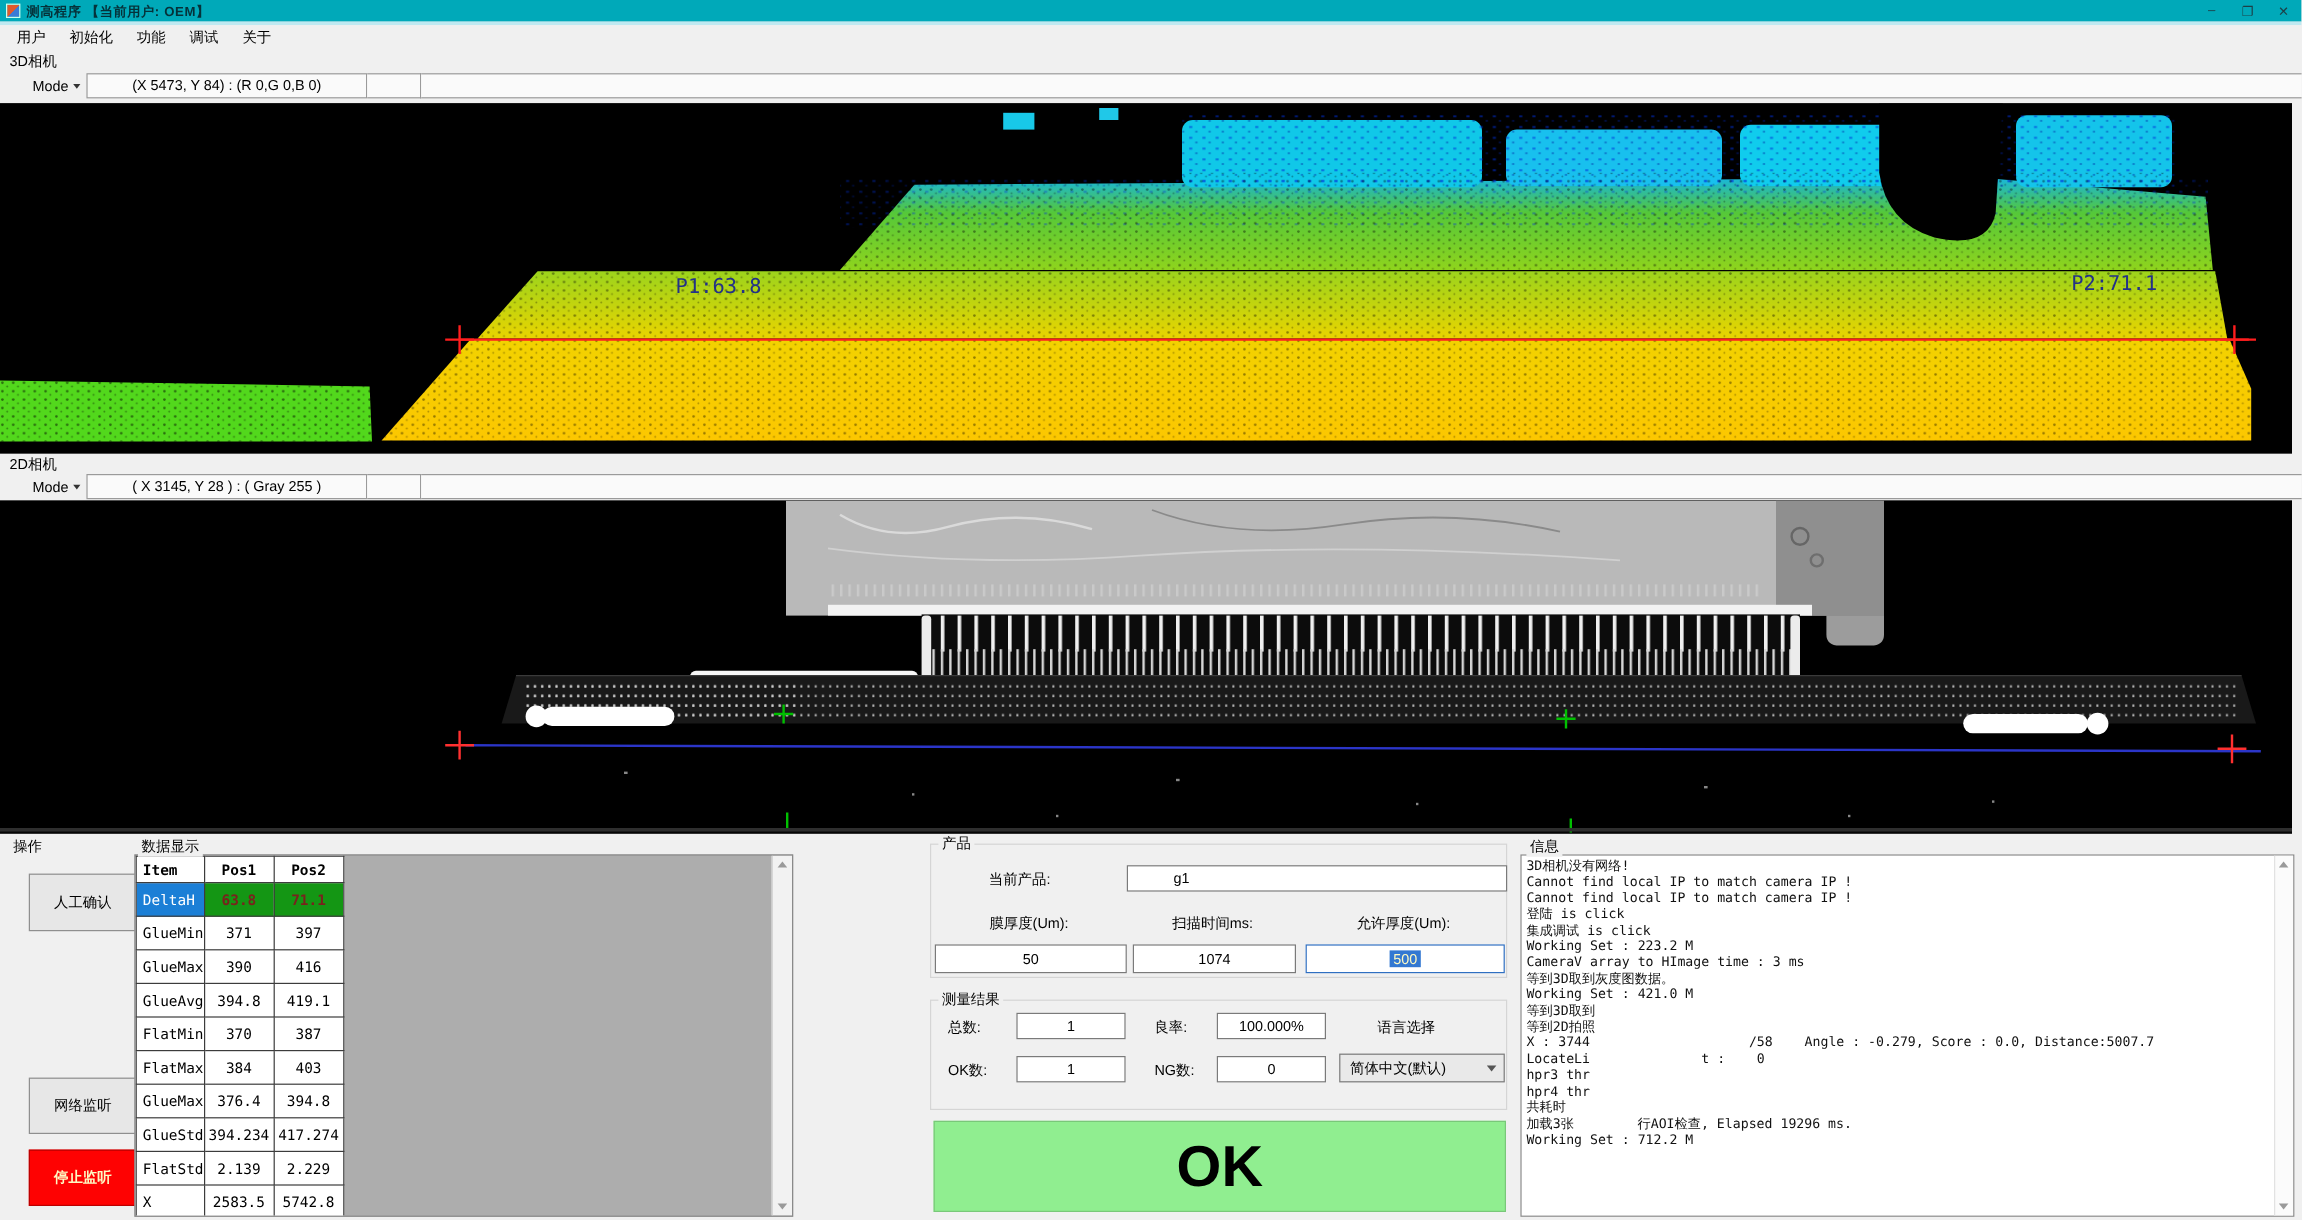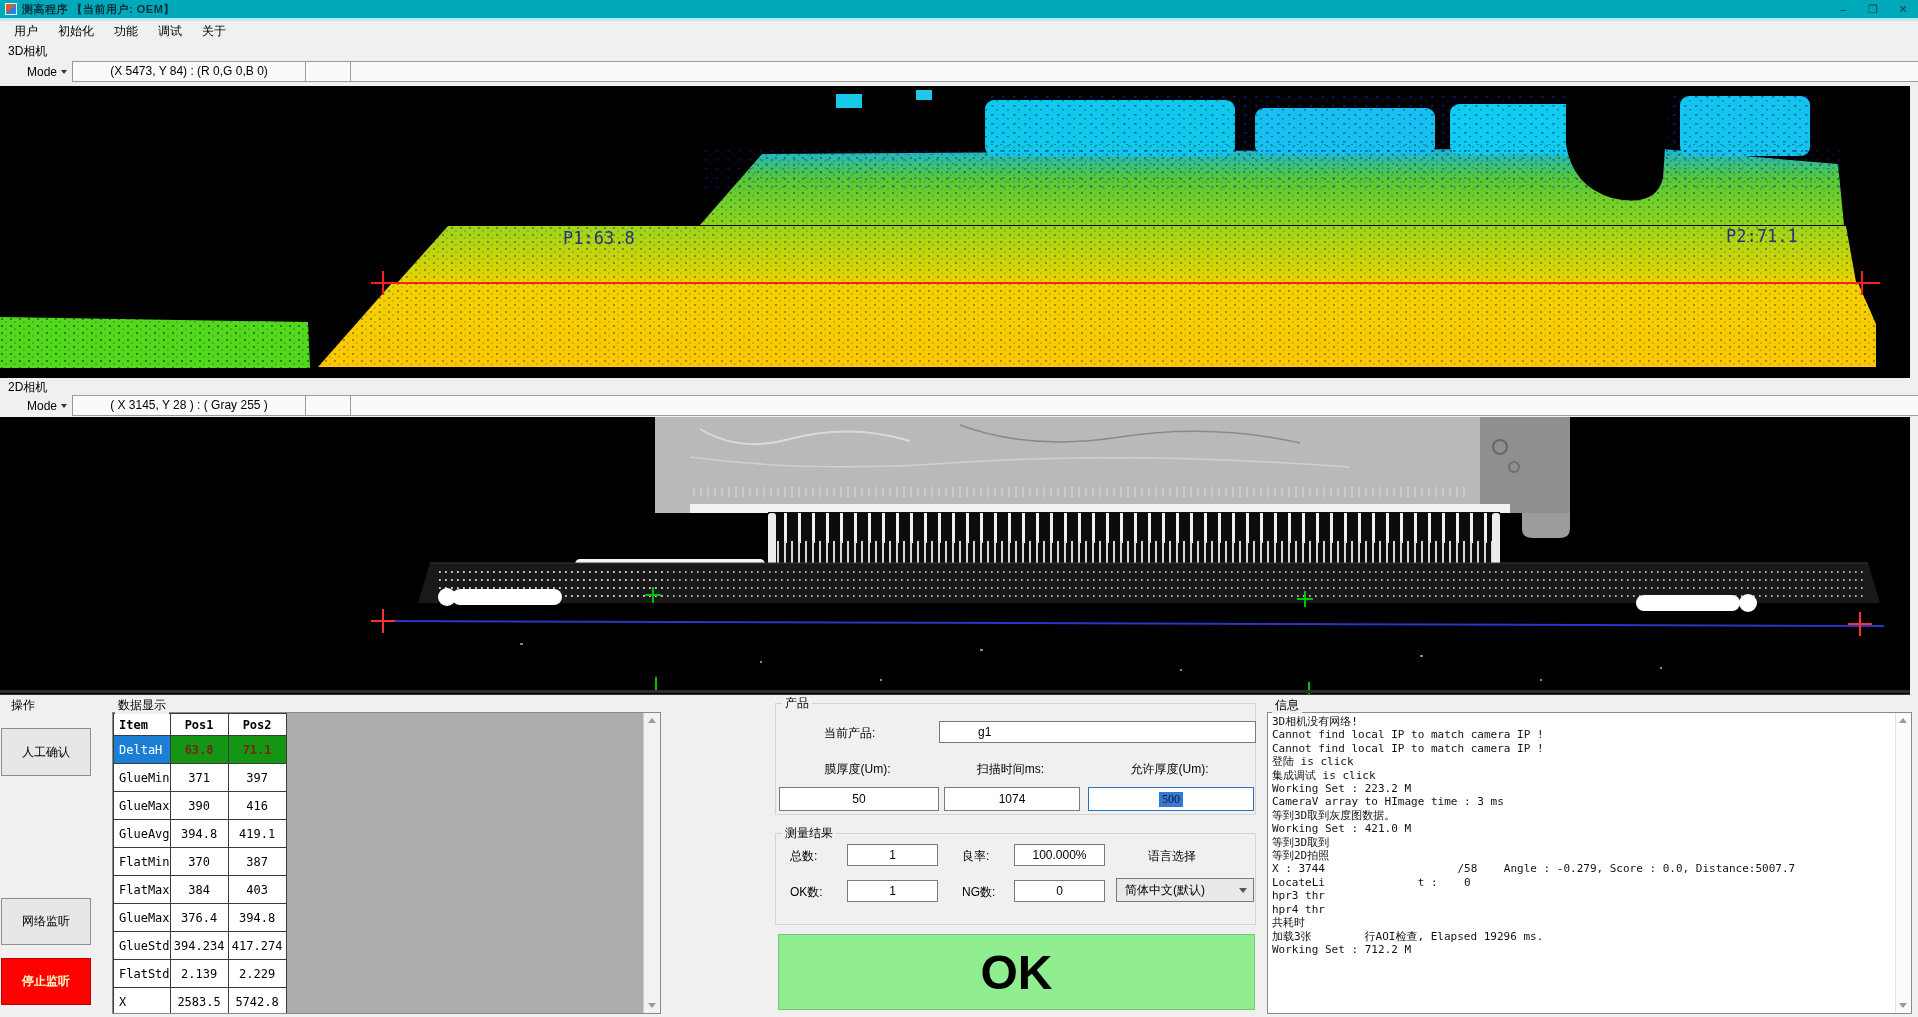--- a/index.html
+++ b/index.html
@@ -40,21 +40,21 @@
   .imgview{position:absolute;left:0;width:1910px;background:#000;overflow:hidden;}
   .img3d{top:86px;height:292px;}
   .img2d{top:417px;height:277px;border-bottom:1px solid #333;}
 
   
   .bottom{position:absolute;left:0;top:695px;width:1918px;height:322px;background:#f0f0f0;}
   .group-label{position:absolute;font-size:12px;background:#f0f0f0;padding:0 3px;z-index:5;}
   .groupbox{position:absolute;border:1px solid #d5d5d5;background:#f0f0f0;box-sizing:border-box;}
 
   
-  .op-btn{position:absolute;left:1px;width:90px;background:#e7e7e7;border:1px solid #8f8f8f;
+  .op-btn{position:absolute;left:24px;width:90px;background:#e7e7e7;border:1px solid #8f8f8f;
           display:flex;align-items:center;justify-content:center;font-size:12px;box-sizing:border-box;}
   .op-btn.red{background:#fe0202;color:#fef9c3;font-weight:bold;border-color:#b00;}
 
   
   .databox{left:112px;top:17px;width:549px;height:302px;background:#adadad;
            border:1px solid #8a8a8a;overflow:hidden;position:absolute;box-sizing:border-box;}
   .dtable{border-collapse:collapse;font-family:"DejaVu Sans Mono",monospace;font-size:12px;
           background:#fff;table-layout:fixed;}
   .dtable th,.dtable td{border:1px solid #3c3c3c;padding:0;}
   .dtable th{height:21px;font-weight:bold;background:#fff;}
@@ -69,21 +69,21 @@
              border-left:4px solid transparent;border-right:4px solid transparent;}
   .tri-up-s{top:5px;border-bottom:5px solid #9a9a9a;}
   .tri-dn-s{bottom:5px;border-top:5px solid #9a9a9a;}
 
   
   .flabel{position:absolute;font-size:12px;}
   .tinput{position:absolute;background:#fff;border:1px solid #7a7a7a;box-sizing:border-box;
           display:flex;align-items:center;justify-content:center;font-size:12px;}
   .tinput.left{justify-content:flex-start;padding-left:38px;}
   .tinput.focus{border:1px solid #2f6fc1;}
-  .sel{background:#3378d2;color:#0f172a;padding:0 3px;font-family:Liberation Serif, serif;}
+  .sel{background:#3378d2;color:#fef9c3;padding:0 3px;}
   .combo{position:absolute;background:#e9e9e9;border:1px solid #7a7a7a;box-sizing:border-box;
          display:flex;align-items:center;font-size:12px;padding-left:8px;}
   .combo-arrow{position:absolute;right:6px;top:9px;width:0;height:0;
                border-left:4px solid transparent;border-right:4px solid transparent;
                border-top:5px solid #555;}
   .okbox{position:absolute;left:778px;top:239px;width:477px;height:76px;background:#90ee90;
          border:1px solid #79c879;display:flex;align-items:center;justify-content:center;
          font-size:48px;font-weight:bold;color:#000;box-sizing:border-box;}
 
   

